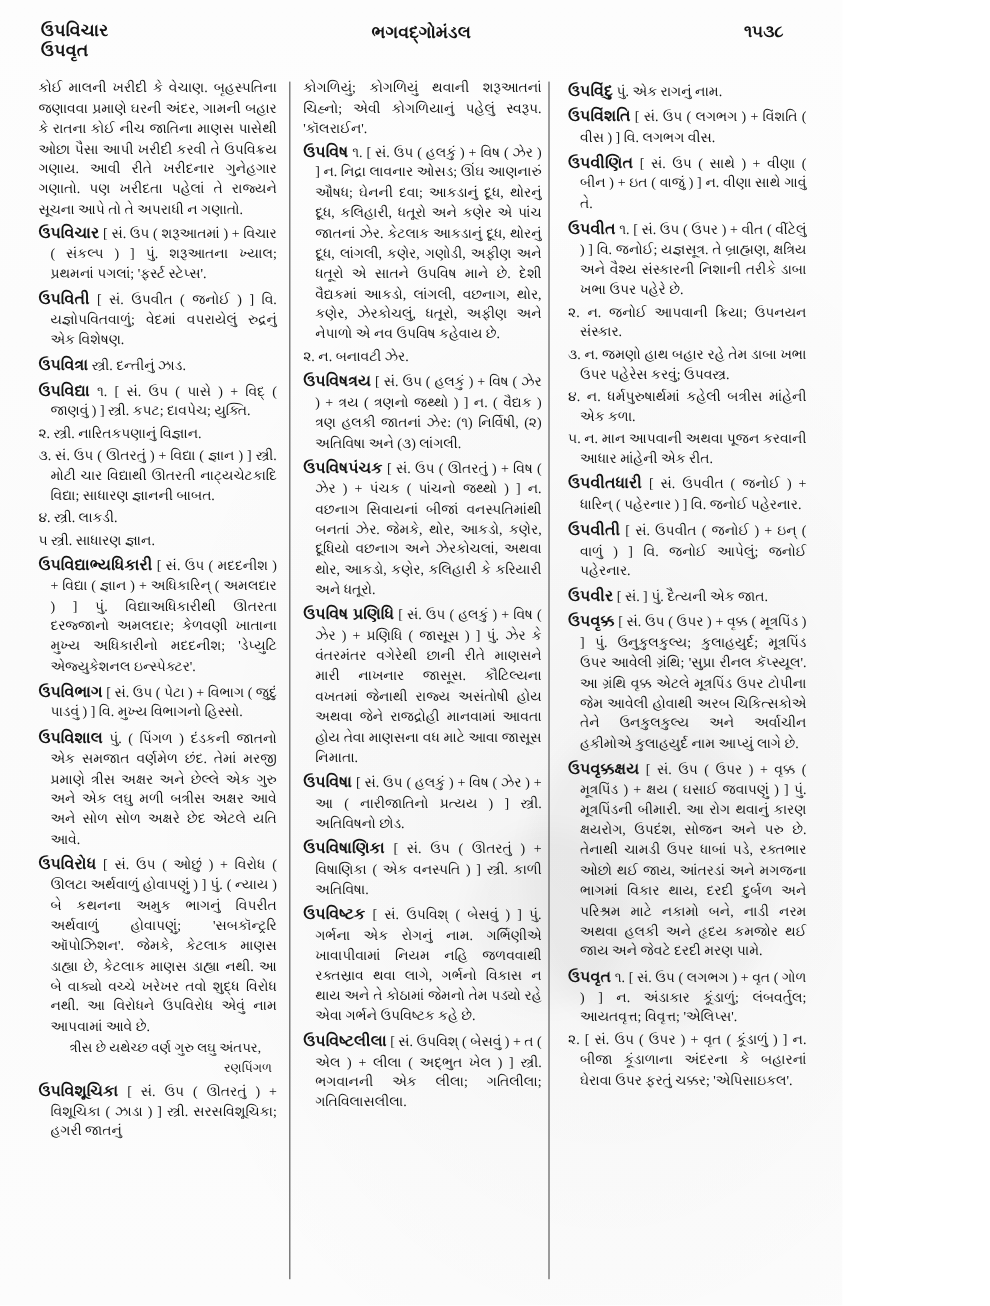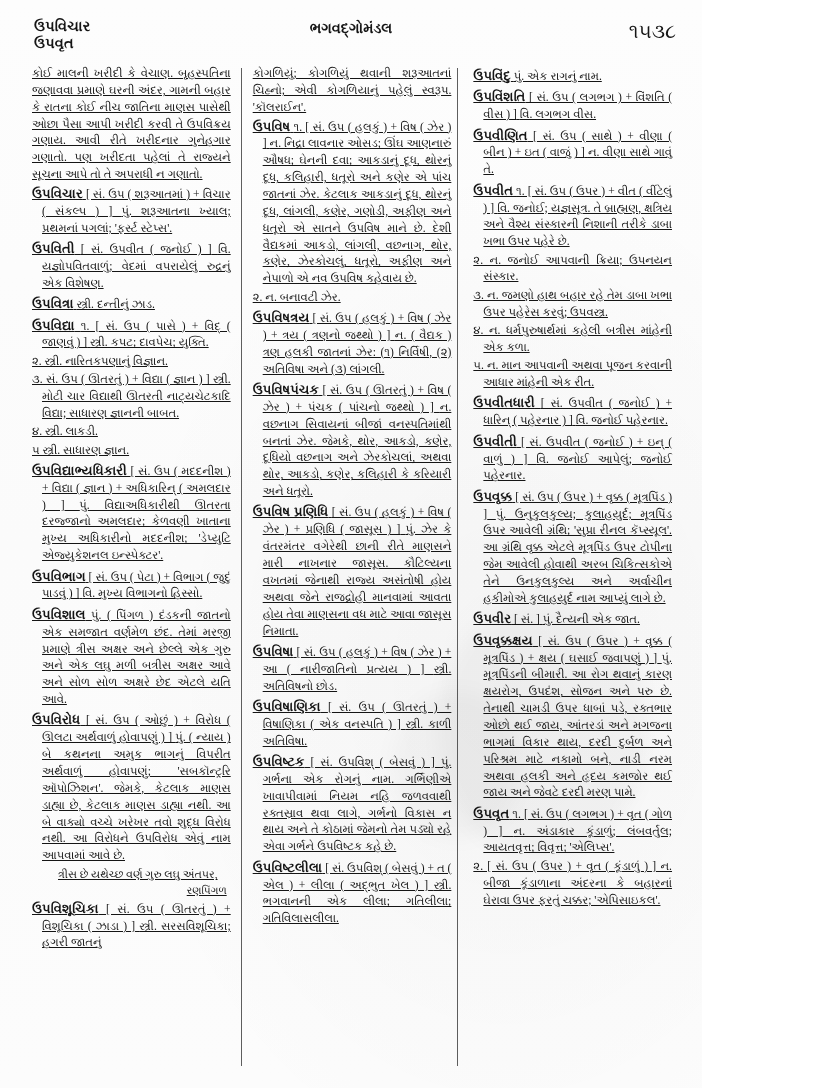--- a/index.html
+++ b/index.html
@@ -46,44 +46,43 @@
   .rh-center {
     position: absolute;
     left: 0; right: 0;
     top: 2px;
     text-align: center;
     font-weight: bold;
     font-size: 14.5px;
   }
   .rh-right {
     position: absolute;
-    right: 0;
+    right: 23px;
     top: 2px;
-    font-weight: normal;
-    font-size: 20px;
+    font-weight: bold;
+    font-size: 14px;
   }
 
   
   .columns {
     position: relative;
     display: flex;
     gap: 0;
     height: 1008px;
   }
   .col {
     position: relative;
     flex: 1 1 0;
     box-sizing: border-box;
     padding: 0 11px;
     font-size: 11.6px;
     line-height: 1.455;
     text-align: justify;
     text-justify: inter-word;
     overflow: hidden;
-    text-decoration: underline;
   }
   .col.c1 { padding-left: 6px; }
   .col.c3 { padding-right: 4px; }
 
   
   .rule {
     position: absolute;
     top: 2px;
     bottom: 8px;
     width: 1px;
@@ -200,22 +199,22 @@
           <p class="entry hang"><span class="hw">ઉપવિંદુ</span> <span>પું. એક રાગનું નામ.</span></p>
           <p class="entry hang"><span class="hw">ઉપવિંશતિ</span> <span>[ સં. ઉપ ( લગભગ ) + વિંશતિ ( વીસ ) ]</span> <span>વિ. લગભગ વીસ.</span></p>
           <p class="entry hang"><span class="hw">ઉપવીણિત</span> <span>[ સં. ઉપ ( સાથે ) + વીણા ( બીન ) + ઇત ( વાજું ) ]</span> <span>ન. વીણા સાથે ગાવું તે.</span></p>
           <p class="entry hang"><span class="hw">ઉપવીત</span> <span>૧. [ સં. ઉપ ( ઉપર ) + વીત ( વીંટેલું ) ]</span> <span>વિ. જનોઈ; યજ્ઞસૂત્ર. તે બ્રાહ્મણ, ક્ષત્રિય અને વૈશ્ય સંસ્કારની નિશાની તરીકે ડાબા ખભા ઉપર પહેરે છે.</span></p>
           <p class="entry hang">૨. ન. જનોઈ આપવાની ક્રિયા; ઉપનયન સંસ્કાર.</p>
           <p class="entry hang">૩. ન. જમણો હાથ બહાર રહે તેમ ડાબા ખભા ઉપર પહેરેસ કરવું; ઉપવસ્ત્ર.</p>
           <p class="entry hang">૪. ન. ધર્મપુરુષાર્થમાં કહેલી બત્રીસ માંહેની એક કળા.</p>
           <p class="entry hang">૫. ન. માન આપવાની અથવા પૂજન કરવાની આધાર માંહેની એક રીત.</p>
           <p class="entry hang"><span class="hw">ઉપવીતધારી</span> <span>[ સં. ઉપવીત ( જનોઈ ) + ધારિન્ ( પહેરનાર ) ]</span> <span>વિ. જનોઈ પહેરનાર.</span></p>
           <p class="entry hang"><span class="hw">ઉપવીતી</span> <span>[ સં. ઉપવીત ( જનોઈ ) + ઇન્ ( વાળું ) ]</span> <span>વિ. જનોઈ આપેલું; જનોઈ પહેરનાર.</span></p>
+          <p class="entry hang"><span class="hw">ઉપવીર</span> <span>[ સં. ]</span> <span>પું. દૈત્યની એક જાત.</span></p>
           <p class="entry hang"><span class="hw">ઉપવૃક્ક</span> <span>[ સં. ઉપ ( ઉપર ) + વૃક્ક ( મૂત્રપિંડ ) ]</span> <span>પું. ઉનુકુલકુલ્ય; કુલાહયુર્દ; મૂત્રપિંડ ઉપર આવેલી ગ્રંથિ; 'સુપ્રા રીનલ કૅપ્સ્યૂલ'. આ ગ્રંથિ વૃક્ક એટલે મૂત્રપિંડ ઉપર ટોપીના જેમ આવેલી હોવાથી અરબ ચિકિત્સકોએ તેને ઉનકુલકુલ્ય અને અર્વાચીન હકીમોએ કુલાહયુર્દ નામ આપ્યું લાગે છે.</span></p>
-          <p class="entry hang"><span class="hw">ઉપવીર</span> <span>[ સં. ]</span> <span>પું. દૈત્યની એક જાત.</span></p>
           <p class="entry hang"><span class="hw">ઉપવૃક્કક્ષય</span> <span>[ સં. ઉપ ( ઉપર ) + વૃક્ક ( મૂત્રપિંડ ) + ક્ષય ( ઘસાઈ જવાપણું ) ]</span> <span>પું. મૂત્રપિંડની બીમારી. આ રોગ થવાનું કારણ ક્ષયરોગ, ઉપદંશ, સોજન અને પરુ છે. તેનાથી ચામડી ઉપર ધાબાં પડે, રક્તભાર ઓછો થઈ જાય, આંતરડાં અને મગજના ભાગમાં વિકાર થાય, દરદી દુર્બળ અને પરિશ્રમ માટે નકામો બને, નાડી નરમ અથવા હલકી અને હૃદય કમજોર થઈ જાય અને જેવટે દરદી મરણ પામે.</span></p>
           <p class="entry hang"><span class="hw">ઉપવૃત</span> <span>૧. [ સં. ઉપ ( લગભગ ) + વૃત ( ગોળ ) ]</span> <span>ન. અંડાકાર કૂંડાળું; લંબવર્તુલ; આયતવૃત્ત; વિવૃત્ત; 'એલિપ્સ'.</span></p>
           <p class="entry hang">૨. [ સં. ઉપ ( ઉપર ) + વૃત ( કૂંડાળું ) ] ન. બીજા કૂંડાળાના અંદરના કે બહારનાં ઘેરાવા ઉપર ફરતું ચક્કર; 'એપિસાઇકલ'.</p>
         </div>
     </div>
 
   </div>
 </div>
 
 </body></html>

